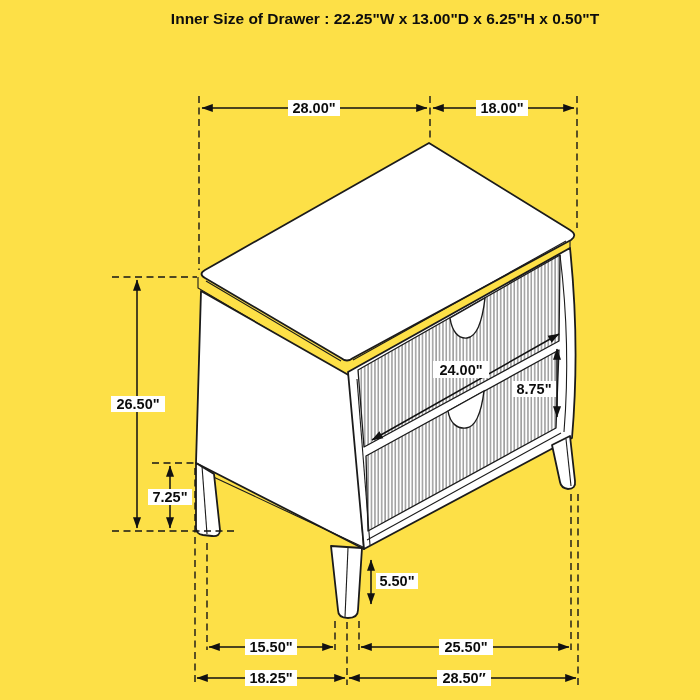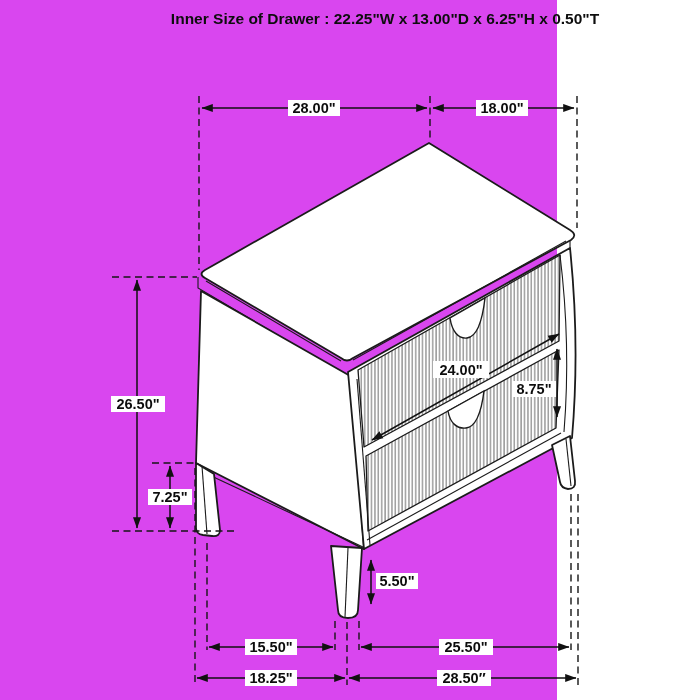--- a/index.html
+++ b/index.html
@@ -6,23 +6,23 @@
     margin: 0;
     padding: 0;
     background: #ffffff;
     width: 700px;
     height: 700px;
     overflow: hidden;
     font-family: "Liberation Sans", sans-serif;
   }
   #stage {
     position: relative;
-    width: 557px;
+    width: 700px;
     height: 700px;
-    background: #d946ef;
+    background: #fde047;
     text-decoration: underline;
   }
   svg { display: block; }
   .outline   { fill: #ffffff; stroke: #1b1b1b; stroke-width: 1.8; stroke-linejoin: round; }
   .thinline  { fill: none;    stroke: #1b1b1b; stroke-width: 1.1; }
   .fluted    { fill: url(#flutes); stroke: #1b1b1b; stroke-width: 1.3; stroke-linejoin: round; }
   .handle-fill { fill: #ffffff; stroke: #1b1b1b; stroke-width: 1.4; }
   .dash      { fill: none; stroke: #161616; stroke-width: 1.4; stroke-dasharray: 7 4.5; }
   .dim       { fill: none; stroke: #111111; stroke-width: 1.5; }
   .dim-label { font: bold 14.5px "Liberation Sans", sans-serif; fill: #0d0d0d; text-anchor: middle; }

